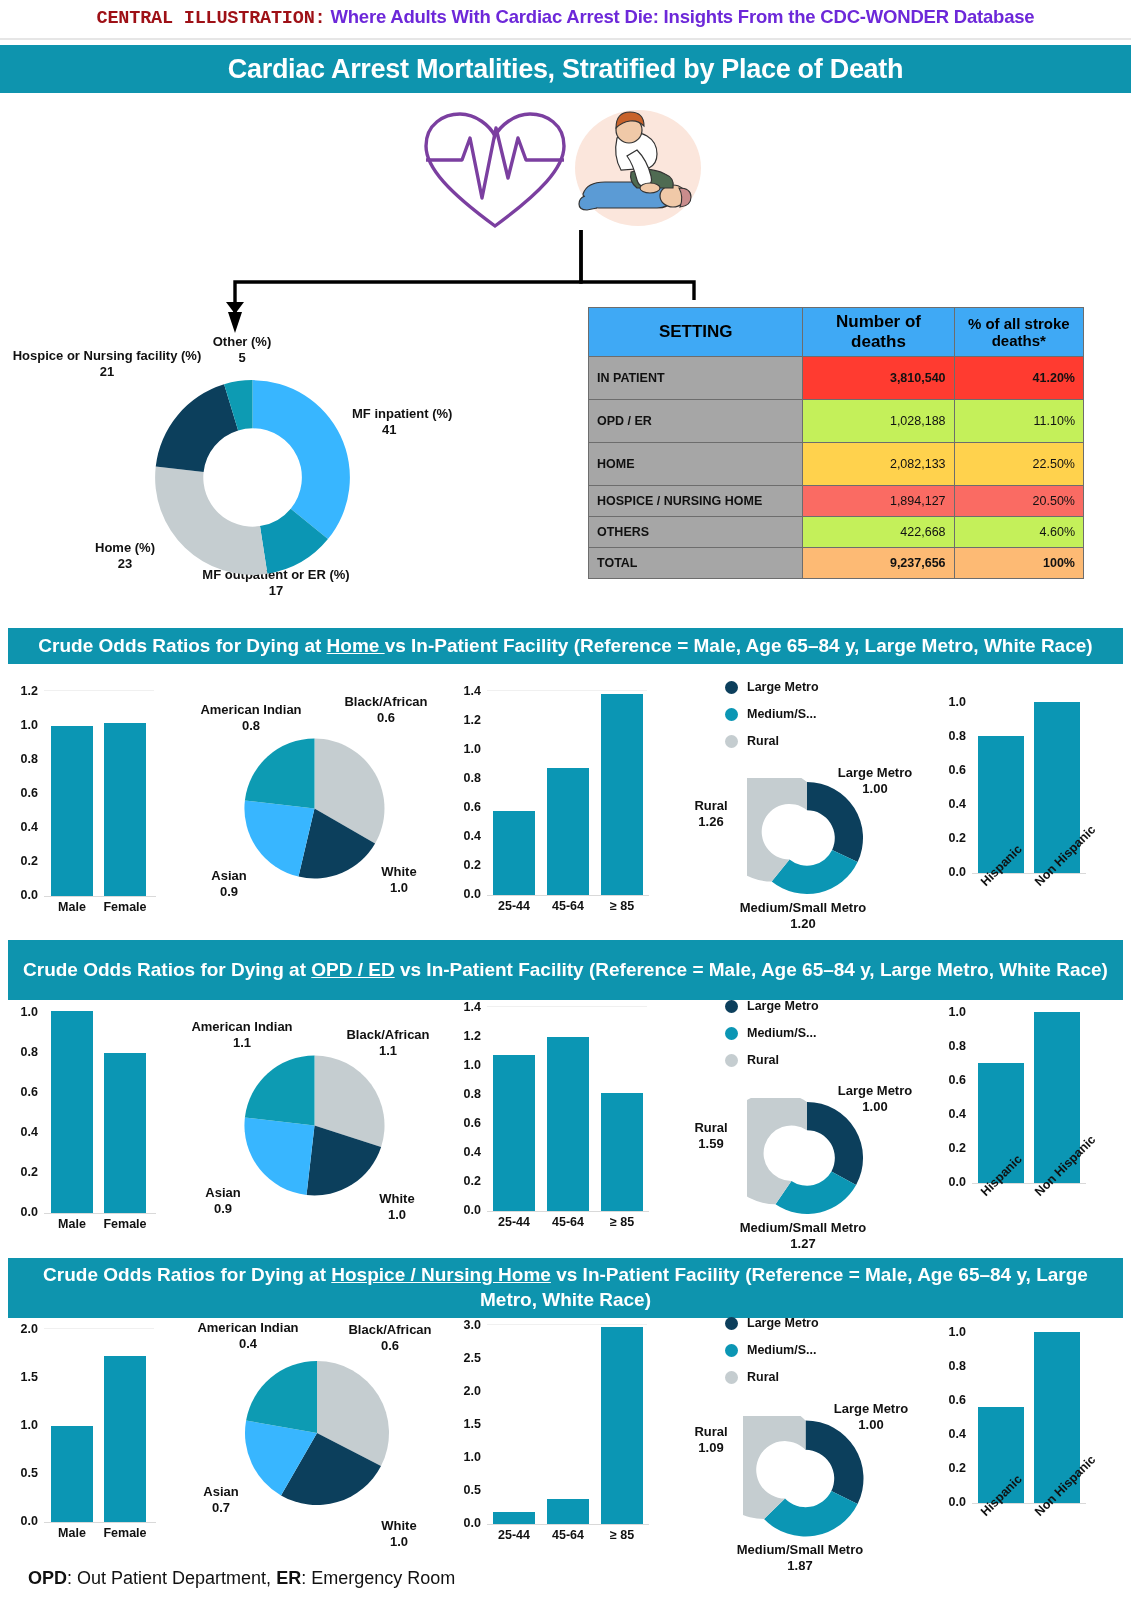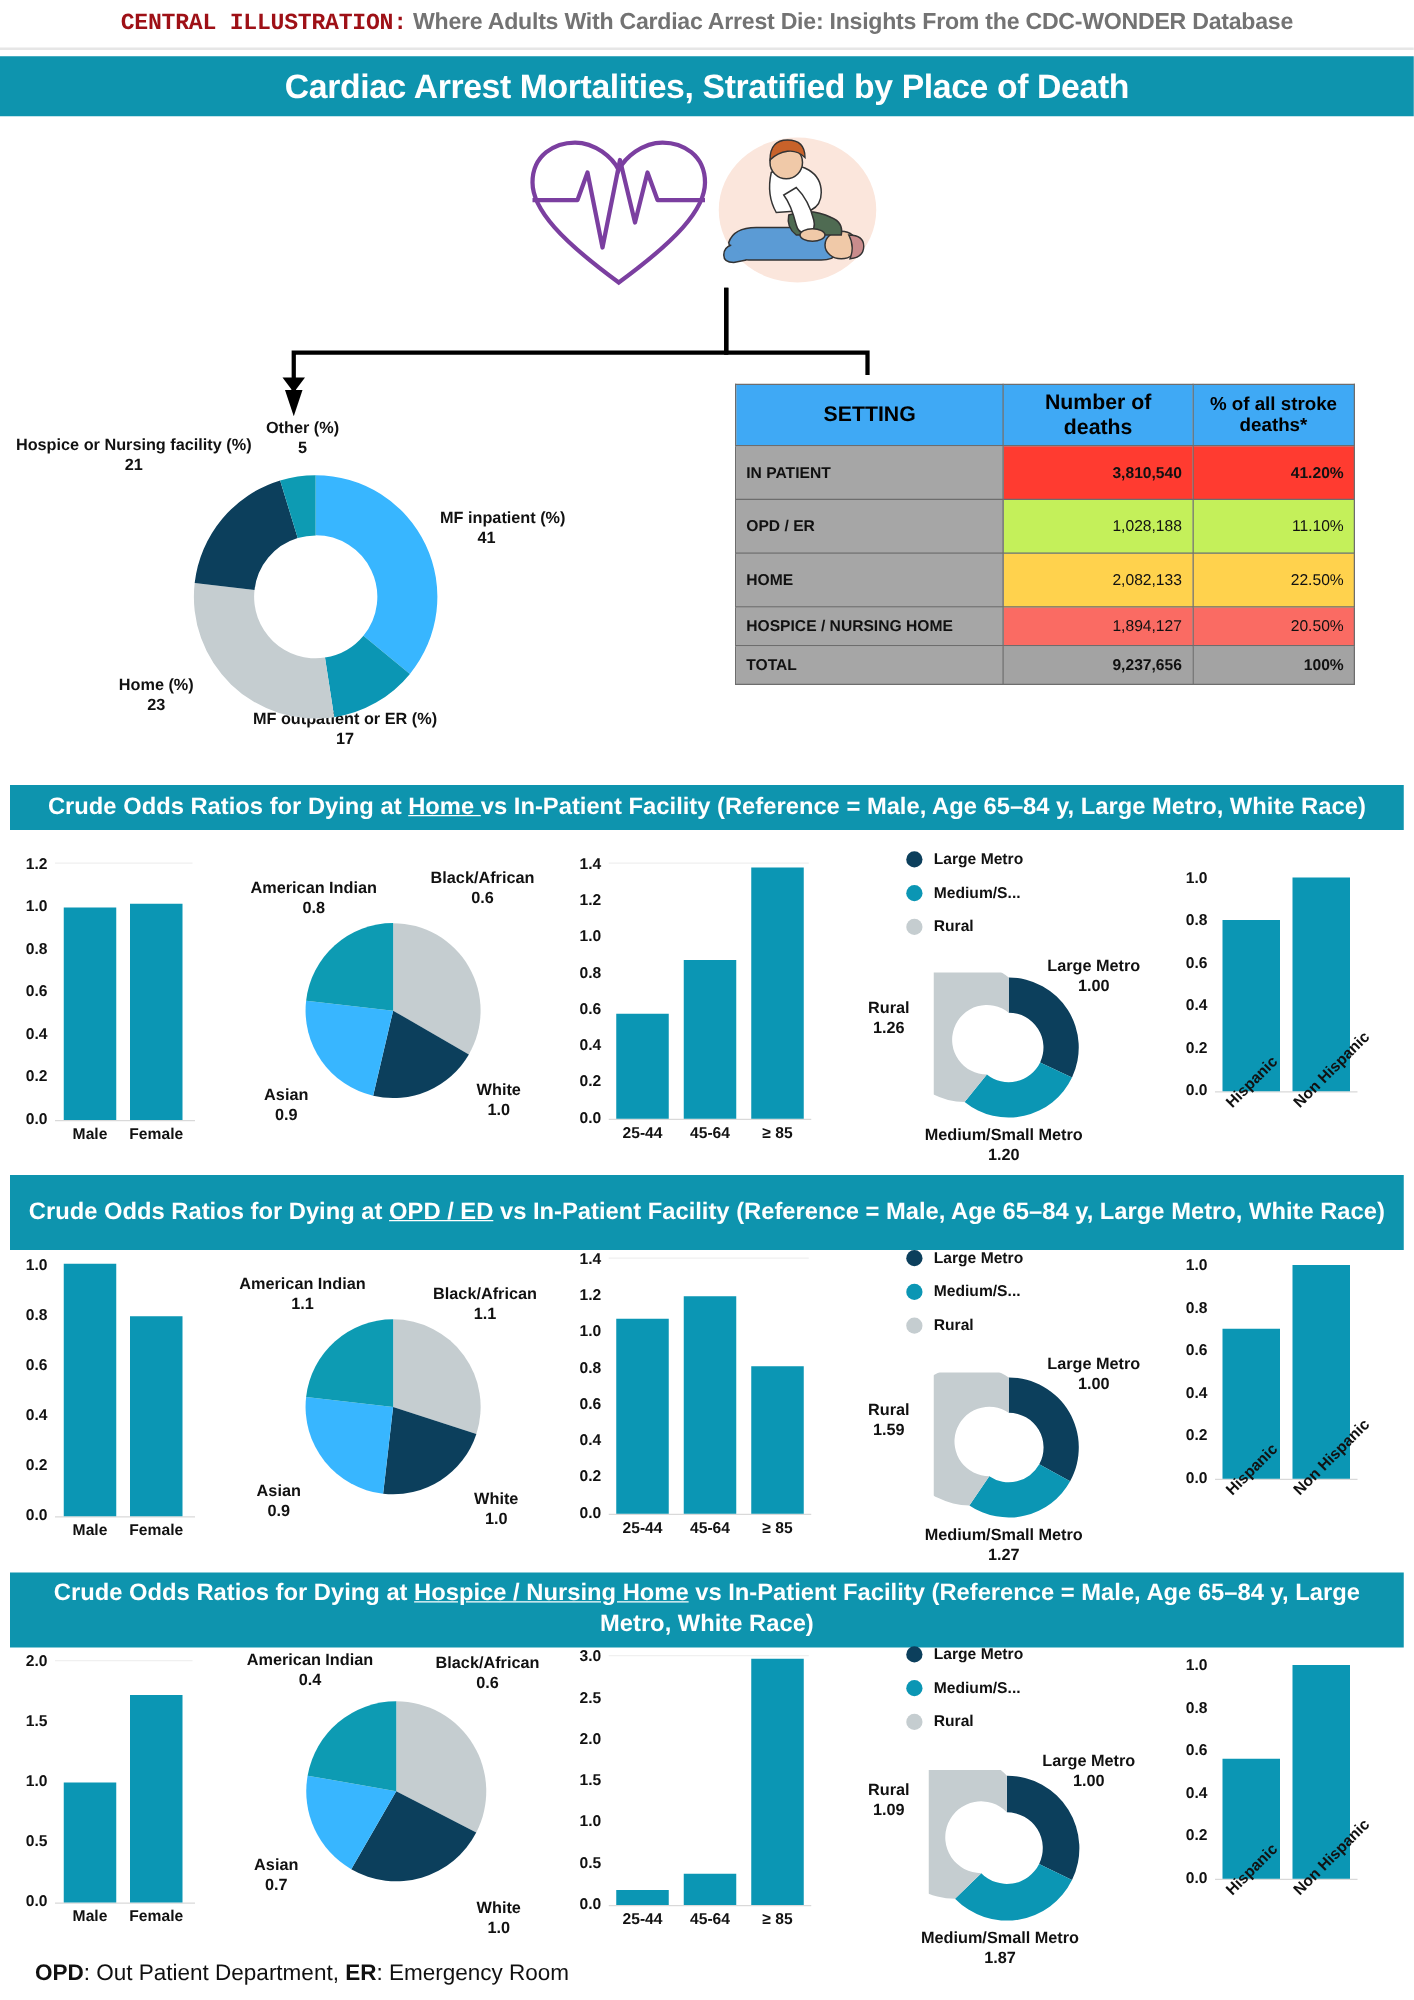--- a/index.html
+++ b/index.html
@@ -8,21 +8,21 @@
     font-family:"Liberation Sans",sans-serif;color:#111;overflow:hidden;position:relative;
   }
   .page{position:relative;width:1131px;height:1600px;}
 
   
   .toptitle{
     position:absolute;left:0;top:6px;width:1131px;text-align:center;
     font-size:18.5px;font-weight:bold;letter-spacing:-.2px;white-space:nowrap;
   }
   .toptitle .ci{color:#9e1016;font-family:Liberation Mono, monospace;}
-  .toptitle .rest{color:#737373;}
+  .toptitle .rest{color:#6d28d9;}
   .rule{position:absolute;left:0;top:38px;width:1131px;height:2px;background:#e6e6e6;}
 
   .banner-main{
     position:absolute;left:0;top:45px;width:1131px;height:48px;background:#0e94ae;
     color:#fff;font-size:27px;font-weight:bold;display:flex;align-items:center;justify-content:center;
     letter-spacing:-.3px;
   }
 
   
   .illus{position:absolute;left:420px;top:108px;width:300px;height:130px;}
@@ -44,21 +44,21 @@
   .tbl td,.tbl th{border:1px solid #6d6d6d;padding:4px 8px;}
   .tbl th{background:#3fa9f5;font-weight:bold;text-align:center;font-size:17px;color:#000;}
   .tbl th.small{font-size:15px;}
   .tbl td.setting{background:#a6a6a6;font-weight:bold;width:222px;font-size:12.5px;}
   .tbl td.num{text-align:right;width:148px;}
   .tbl td.pct{text-align:right;width:124px;}
   .c-red{background:#ff3b30;font-weight:bold;}
   .c-green{background:#c4f05a;}
   .c-amber{background:#ffd24d;}
   .c-salmon{background:#fa6b63;}
-  .c-white{background:#a3a3a3;font-weight:bold;}
+  .c-white{background:#fdba74;font-weight:bold;}
   .row-tall td{height:34px;}
   .row-short td{height:22px;}
 
   
   .sec-banner{
     position:absolute;left:8px;width:1115px;background:#0e94ae;color:#fff;
     font-size:19px;font-weight:bold;display:flex;align-items:center;justify-content:center;
     text-align:center;padding:4px 14px;box-sizing:border-box;line-height:1.3;
   }
   .sec-banner u{text-decoration:underline;}
@@ -182,20 +182,25 @@
       </tr>
       <tr class="row-tall">
         <td class="setting">HOME</td>
         <td class="num c-amber">2,082,133</td>
         <td class="pct c-amber">22.50%</td>
       </tr>
       <tr class="row-short">
         <td class="setting">HOSPICE / NURSING HOME</td>
         <td class="num c-salmon">1,894,127</td>
         <td class="pct c-salmon">20.50%</td>
+      </tr>
+      <tr class="row-short">
+        <td class="setting">OTHERS</td>
+        <td class="num c-green">422,668</td>
+        <td class="pct c-green">4.60%</td>
       </tr>
       <tr class="row-short">
         <td class="setting">TOTAL</td>
         <td class="num c-white">9,237,656</td>
         <td class="pct c-white">100%</td>
       </tr>
     </tbody>
   </table>
 
   <div class="sec-banner" style="top:628px;height:36px;">

